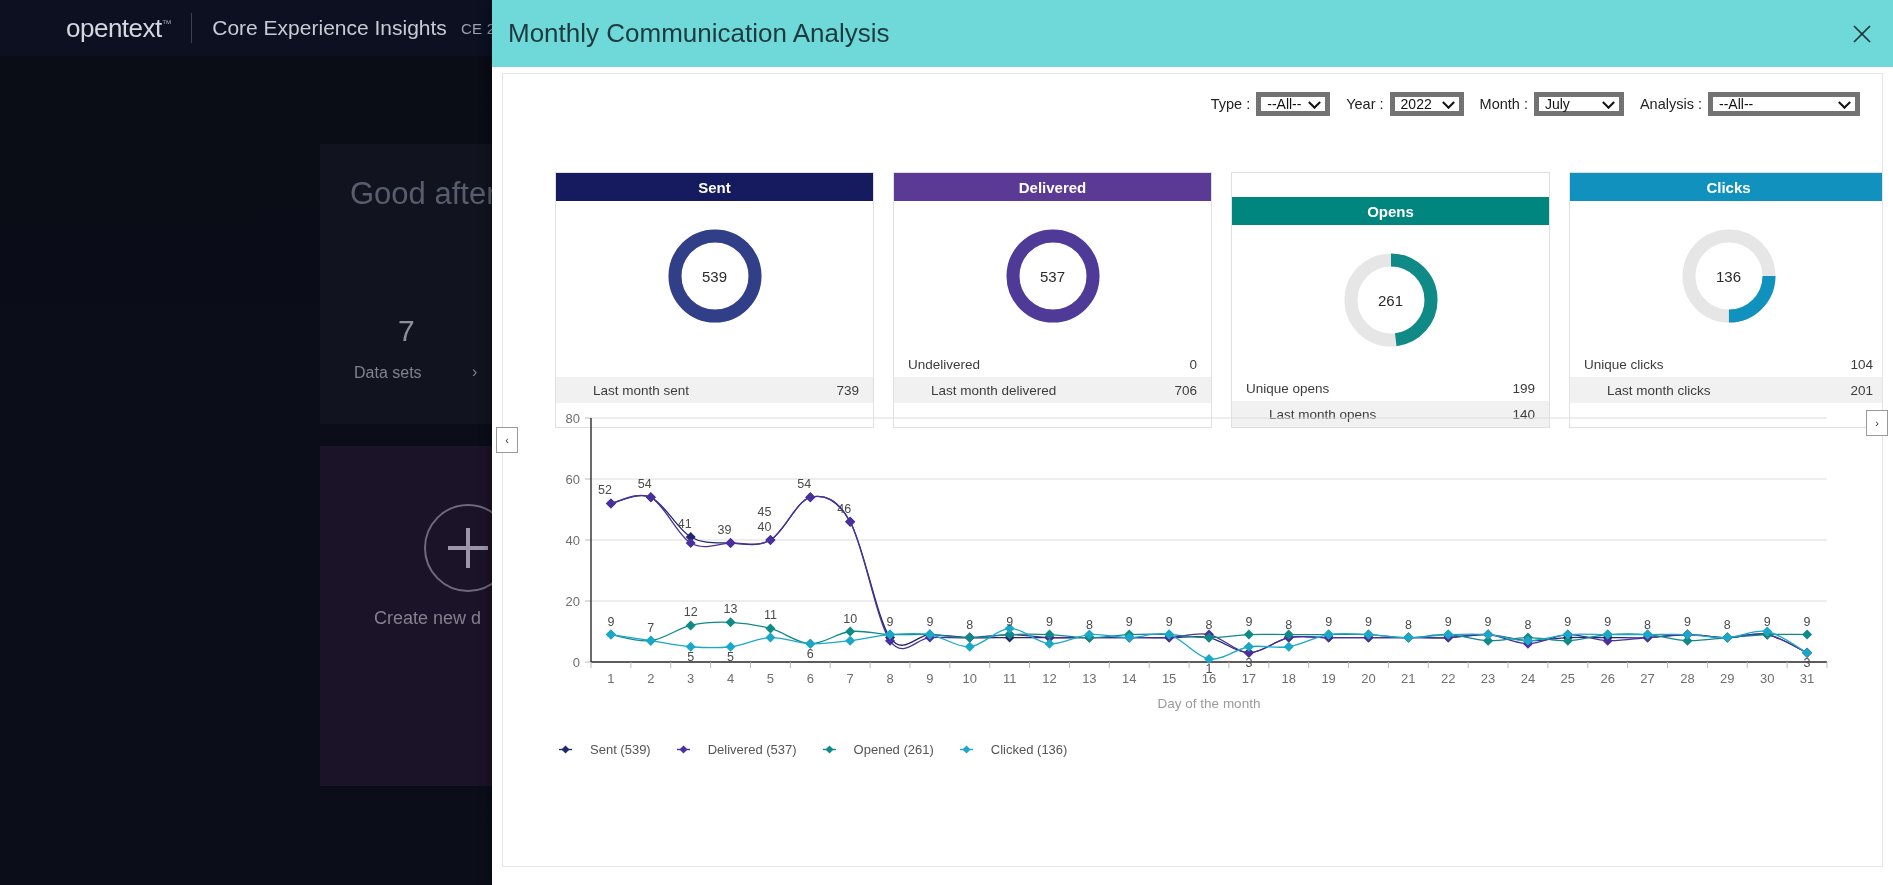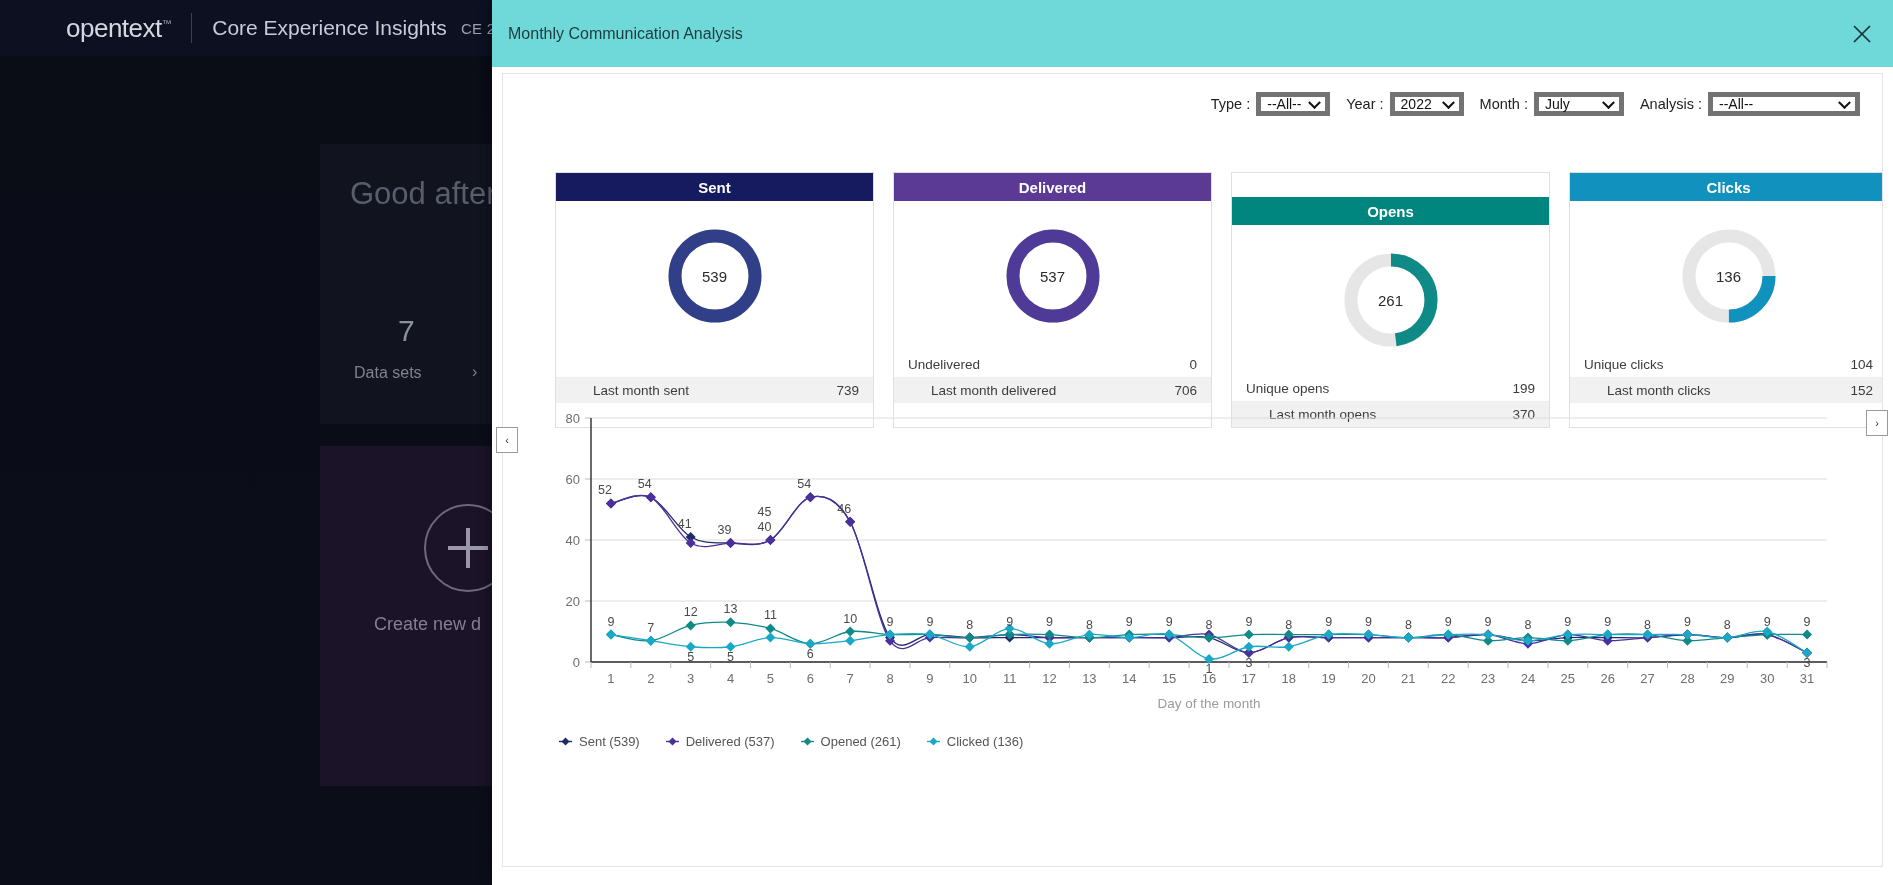--- a/index.html
+++ b/index.html
@@ -40,41 +40,41 @@
   }
   .plus-circle {
     position: absolute; left: 104px; top: 58px; width: 88px; height: 88px;
     border: 2px solid #6d6a7c; border-radius: 50%;
   }
   .plus-circle::before, .plus-circle::after {
     content: ""; position: absolute; background: #9b97a8;
   }
   .plus-circle::before { left: 50%; top: 22px; width: 4px; height: 40px; transform: translateX(-50%); }
   .plus-circle::after { top: 50%; left: 22px; height: 4px; width: 40px; transform: translateY(-50%); }
-  .create-label { position: absolute; left: 54px; top: 168px; font-size: 18px; color: #84808f; white-space: nowrap; }
+  .create-label { position: absolute; left: 54px; top: 162px; font-size: 18px; color: #84808f; white-space: nowrap; }
 
   
   .side-toggle {
     position: absolute; width: 22px; height: 26px; background: #ffffff;
     border: 1px solid #9a9a9a; display: flex; align-items: center; justify-content: center;
     font-size: 11px; color: #333; cursor: pointer; z-index: 30;
   }
   .side-toggle.left { left: 496px; top: 427px; }
   .side-toggle.right { left: 1866px; top: 410px; }
 
   
   .modal {
     position: absolute; left: 492px; top: 0; width: 1401px; height: 885px;
     background: #ffffff; z-index: 20; box-shadow: -2px 0 10px rgba(0,0,0,.35);
   }
   .modal-header {
     height: 67px; background: #6fd9d9; display: flex; align-items: center;
     padding: 0 18px 0 16px; position: relative;
   }
-  .modal-title { font-size: 16px; color: #1d3a3f; }
+  .modal-title { font-size: 26px; color: #1d3a3f; }
   .modal-close {
     position: absolute; right: 16px; top: 50%; transform: translateY(-50%);
     width: 30px; height: 30px; display:flex; align-items:center; justify-content:center;
     cursor: pointer;
   }
   .modal-close svg { display: block; }
   .modal-body { position: relative; height: 818px; background: #fff; padding: 0; }
   .modal-inner {
     position: absolute; left: 10px; top: 6px; right: 10px; bottom: 18px;
     border: 1px solid #e4e4e4; background: #fff; overflow: hidden;
@@ -127,21 +127,21 @@
   .kpi-foot { background: #f1f1f1; border-top: 1px solid #eee; padding-left: 37px; }
   .kpi-spacer { height: 26px; }
 
   
   .chart-wrap { position: absolute; left: 40px; top: 330px; width: 1310px; height: 320px; }
   .chart-svg { display: block; }
   .legend {
     position: absolute; left: 56px; top: 660px; display: flex; gap: 26px;
     font-size: 13px; color: #555;
   }
-  .legend-item { display: flex; align-items: center; gap: 7px; white-space: nowrap; }
+  .legend-item { display: flex; align-items: center; gap: 18px; white-space: nowrap; margin-top: 8px; }
   .lg-marker { width: 13px; height: 13px; }
   .axis-title { font-size: 13.5px; fill: #9a9a9a; }
   .tick-text { font-size: 13px; fill: #6e6e6e; font-family: "Liberation Sans", sans-serif; }
   .dlabel { font-size: 12.5px; fill: #4a4a4a; font-family: "Liberation Sans", sans-serif; }
 </style>
 </head>
 <body>
 
 <div id="root">
 
@@ -265,41 +265,41 @@
                   </svg>
                   <div class="donut-value">261</div>
                 </div>
               </div>
               <div class="kpi-sub">
                 <span>Unique opens</span>
                 <span>199</span>
               </div>
               <div class="kpi-foot">
                 <span>Last month opens</span>
-                <span>370</span>
+                <span>140</span>
               </div>
             </div>
             <div class="kpi">
               <div class="kpi-head" style="background: rgb(17, 145, 189);">Clicks</div>
               <div class="kpi-donut-wrap">
                 <div class="donut">
                   <svg width="100" height="100" viewBox="0 0 100 100">
                     <circle cx="50" cy="50" r="40" fill="none" stroke="#e6e6e6" stroke-width="13"></circle>
                     <circle cx="50" cy="50" r="40" fill="none" stroke="#1191bd" stroke-width="13" stroke-dasharray="62.83185307179586 251.32741228718345" transform="rotate(90 50 50)"></circle>
                   </svg>
                   <div class="donut-value">136</div>
                 </div>
               </div>
               <div class="kpi-sub">
                 <span>Unique clicks</span>
                 <span>104</span>
               </div>
               <div class="kpi-foot">
                 <span>Last month clicks</span>
-                <span>152</span>
+                <span>201</span>
               </div>
             </div>
           </div>
 
         <div class="chart-wrap">
           <svg class="chart-svg" id="chart-svg" width="1310" height="320" viewBox="0 0 1310 320">
               <line x1="48" y1="258" x2="1284" y2="258" stroke="#dcdcdc" stroke-width="1"></line>
               <line x1="42" y1="258" x2="48" y2="258" stroke="#bbb" stroke-width="1"></line>
               <text x="37" y="262.5" text-anchor="end" class="tick-text">0</text>
               <line x1="48" y1="197" x2="1284" y2="197" stroke="#dcdcdc" stroke-width="1"></line>

